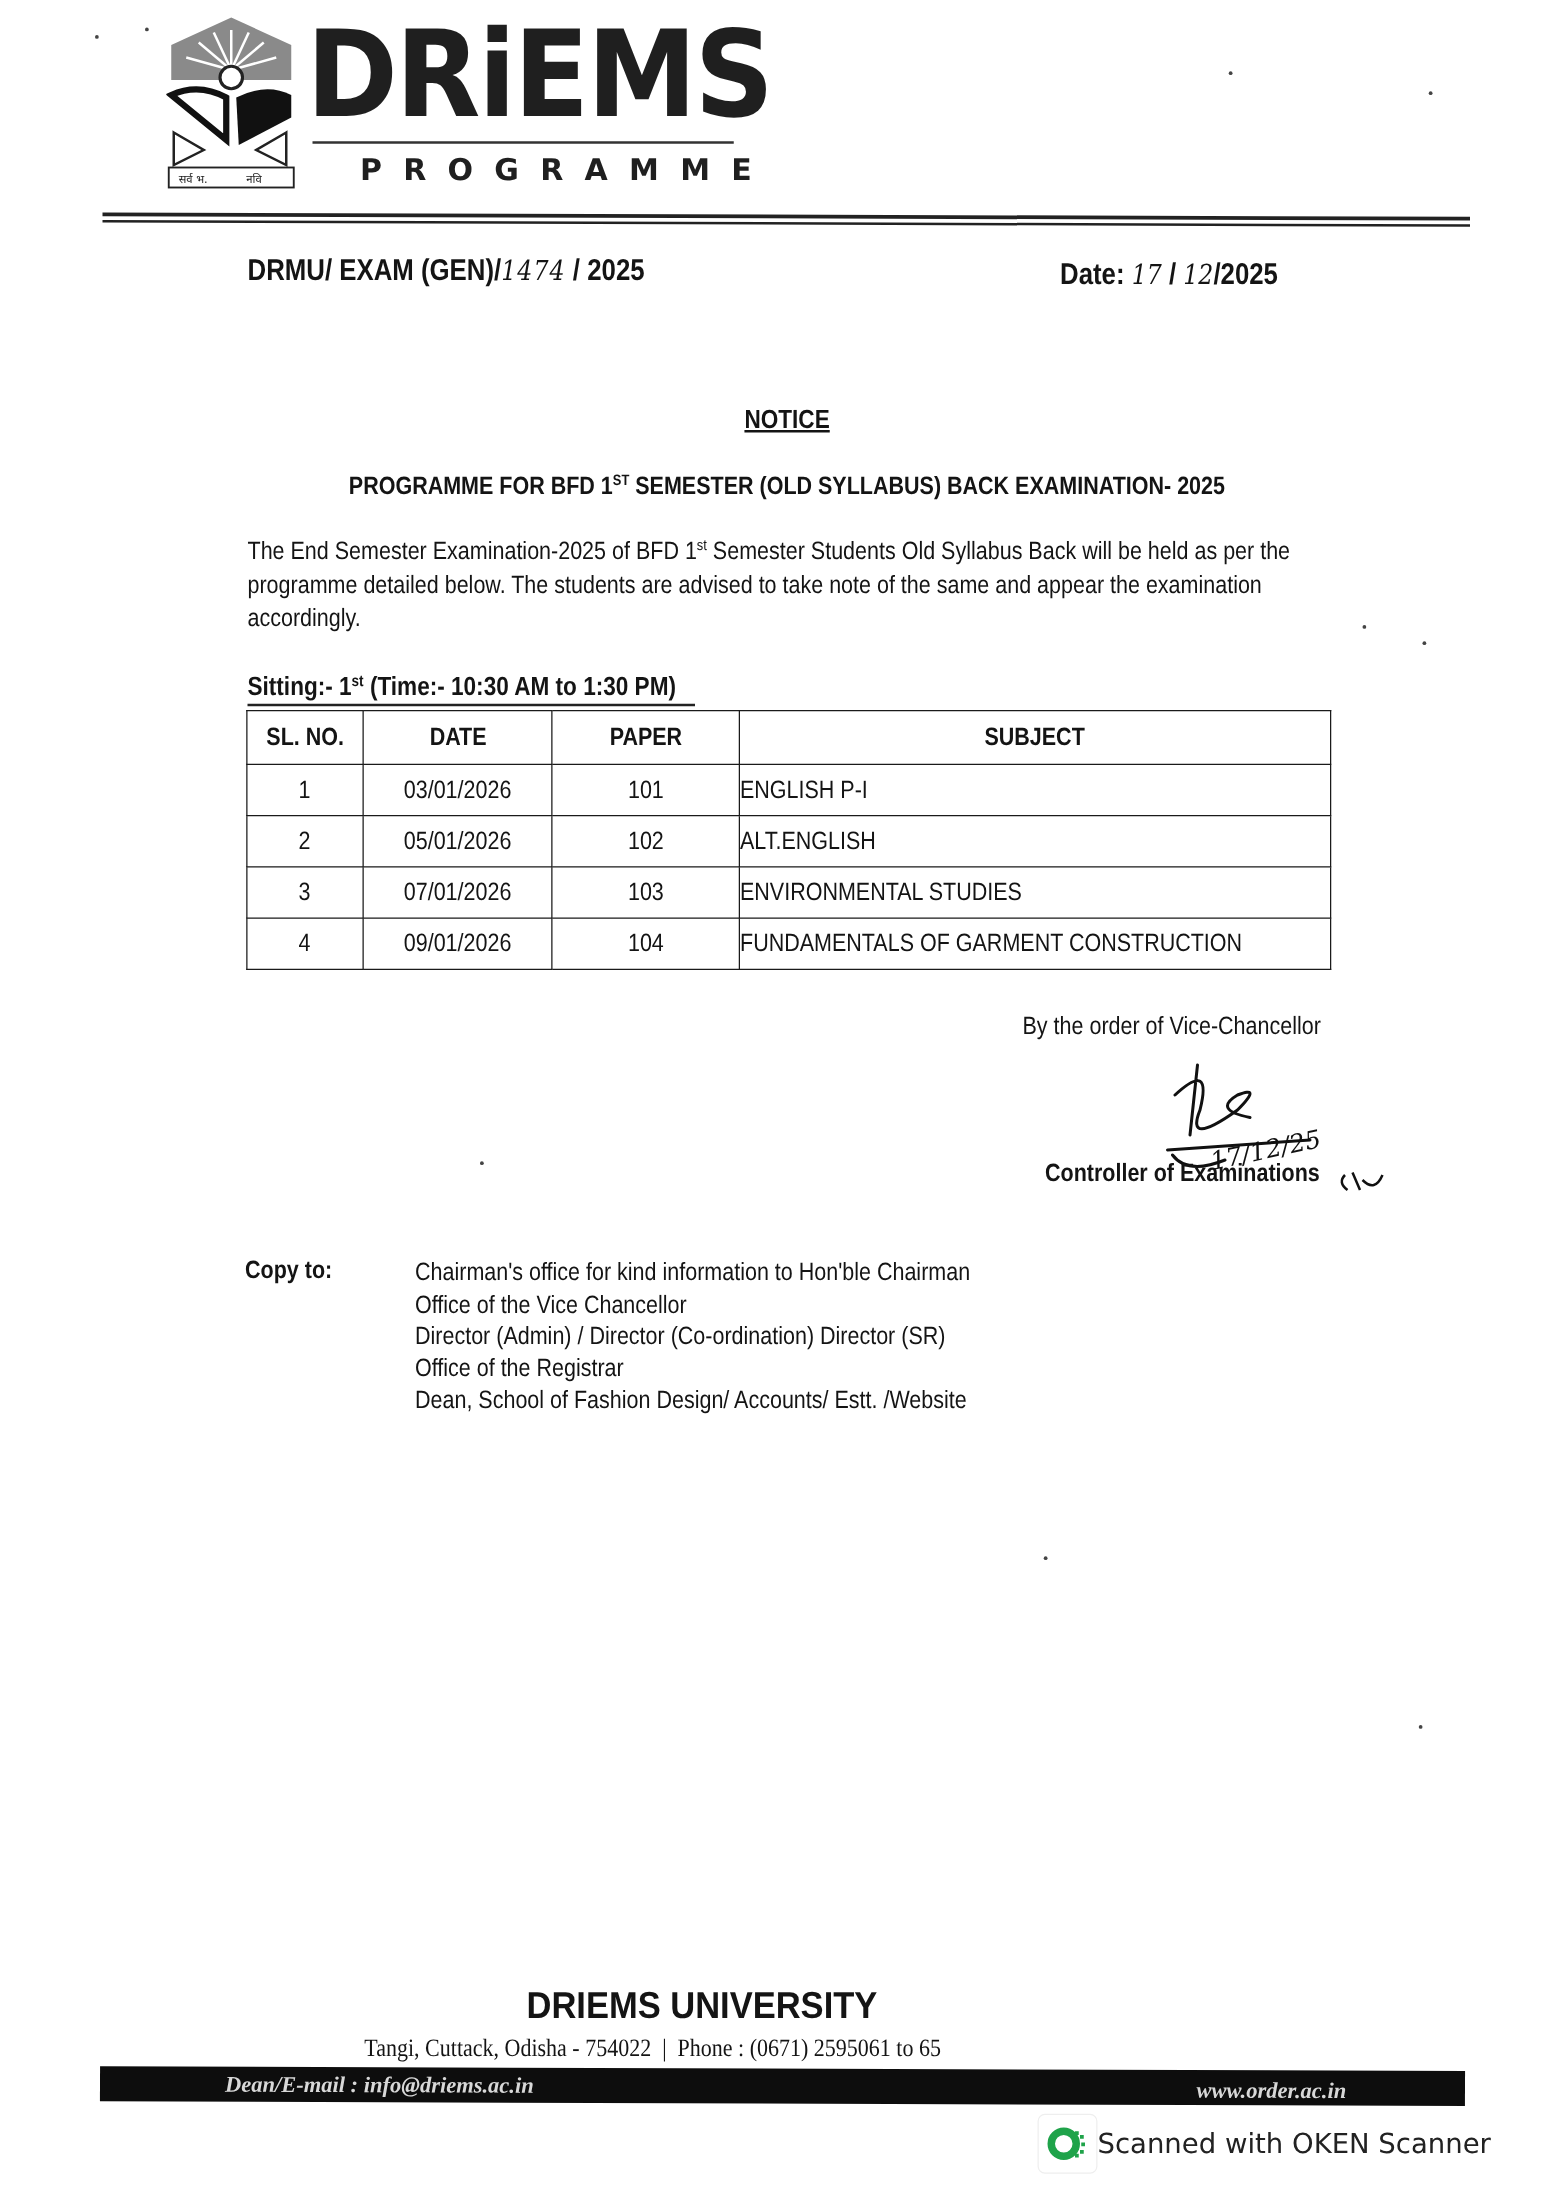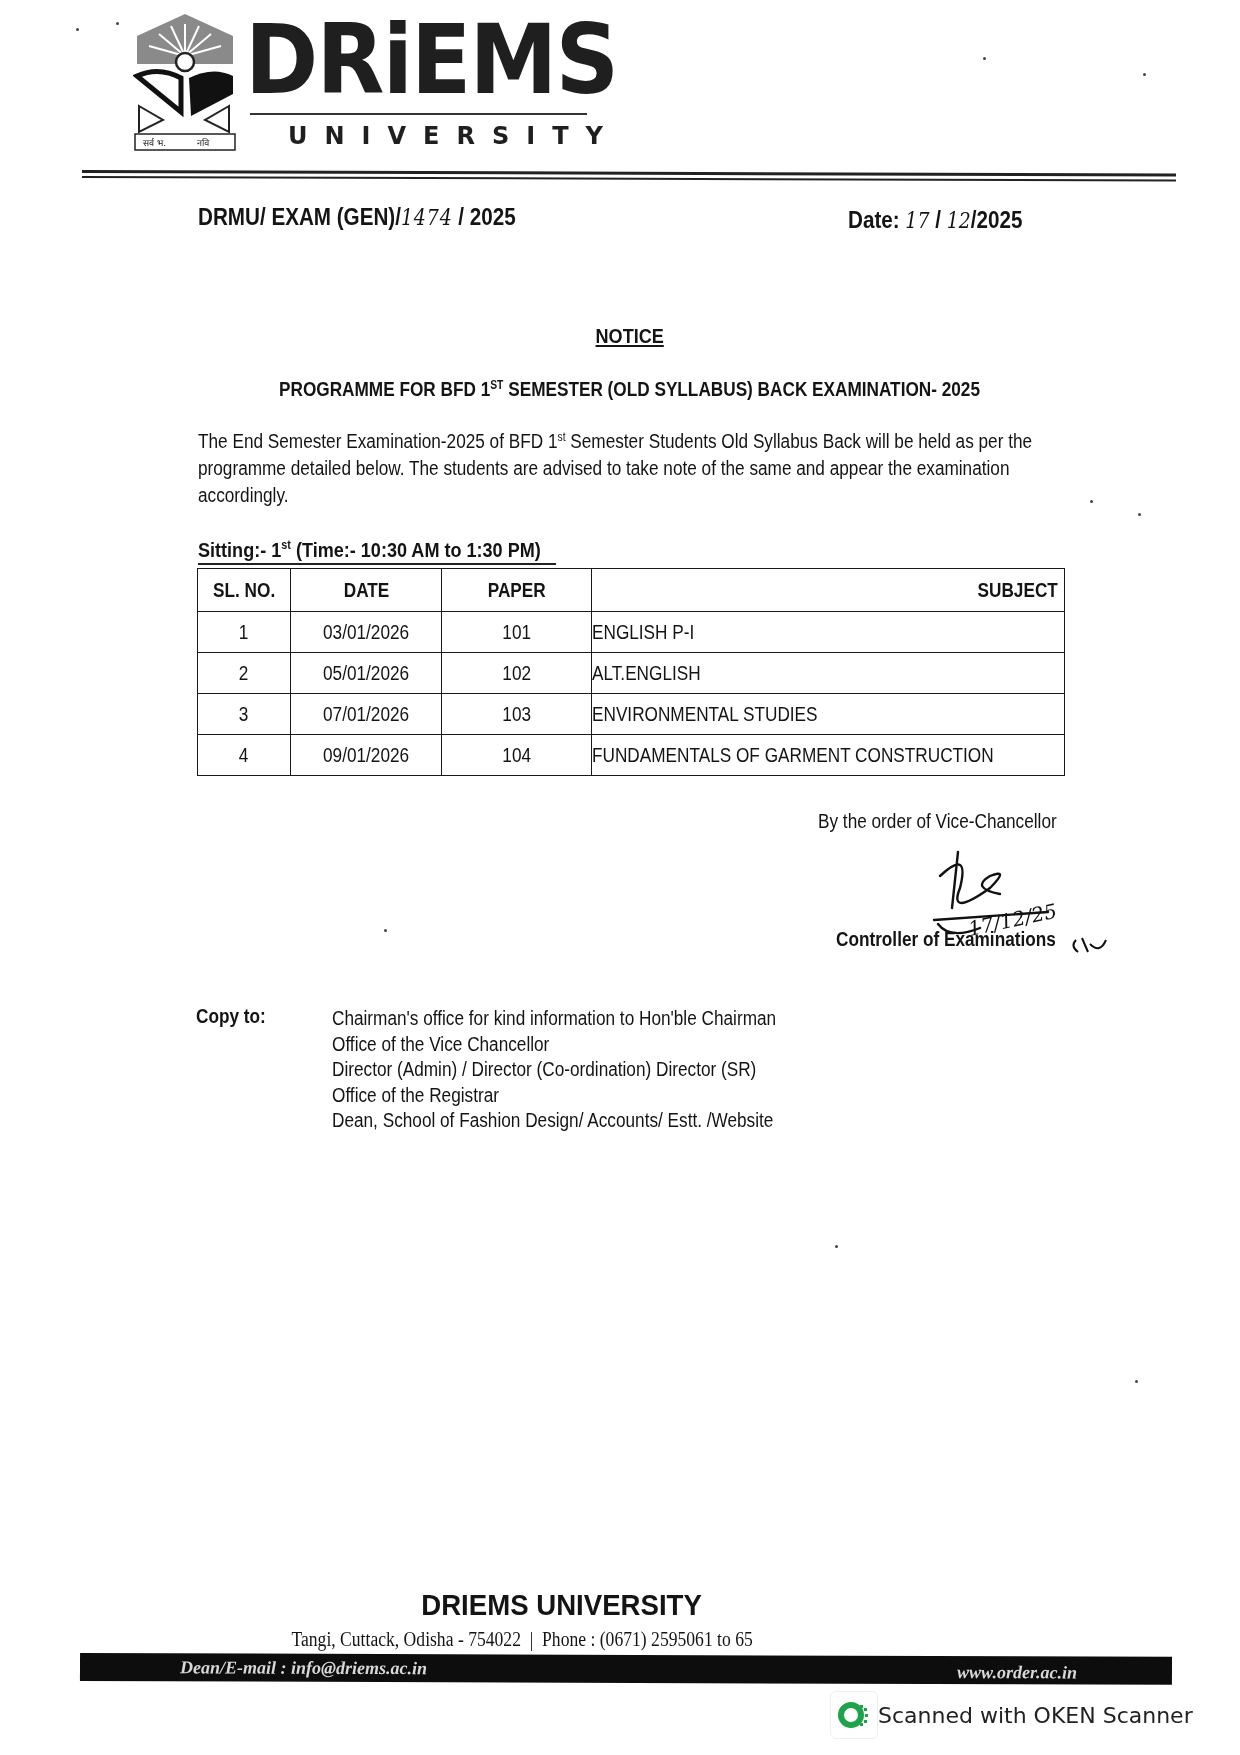--- a/index.html
+++ b/index.html
@@ -34,21 +34,21 @@
   .sitting-rule { left: 198px; top: 563px; width: 358px; height: 2px; background: #222; }
 
   
   table.sched { position: absolute; left: 197px; top: 568px; border-collapse: collapse; width: 868px; }
   table.sched td, table.sched th { border: 1.5px solid #1a1a1a; height: 40px; padding: 0; font-size: 20px; font-weight: normal; }
   table.sched th { font-weight: bold; height: 42px; }
   table.sched .c1 { width: 92px; text-align: center; margin-top: 24px; }
   table.sched .c2 { width: 150px; text-align: center; }
   table.sched .c3 { width: 149px; text-align: center; margin-top: 32px; }
   table.sched .c4 { text-align: left; }
-  table.sched th.c4 { text-align: right; padding-left: 0; }
+  table.sched th.c4 { text-align: center; padding-left: 0; }
   .cond { display: inline-block; transform: scaleX(0.86); white-space: nowrap; }
   td.c4 .cond, th.c4 .cond { transform-origin: left center; }
   th.c4 .cond { transform-origin: center center; }
 
   
   .byorder { left: 818px; top: 810px; font-size: 20px; transform: scaleX(0.86); transform-origin: left top; white-space: nowrap; }
   .signature { left: 930px; top: 848px; width: 180px; height: 110px; }
   .controller { left: 836px; top: 928px; font-weight: bold; font-size: 20px; transform: scaleX(0.86); transform-origin: left top; white-space: nowrap; }
 
   
@@ -101,21 +101,21 @@
     <path d="M4 64 Q26 54 48 66 L48 100 Z" fill="none" stroke="#111" stroke-width="5"></path>
     <path d="M56 66 Q80 54 100 64 L100 82 L58 104 Z" fill="#111"></path>
     <polygon points="6,94 30,108 6,120" fill="none" stroke="#222" stroke-width="2"></polygon>
     <polygon points="96,94 72,108 96,120" fill="none" stroke="#222" stroke-width="2"></polygon>
     <rect x="2" y="122" width="100" height="16" fill="none" stroke="#222" stroke-width="1.5"></rect>
     <text x="10" y="134" font-size="9" fill="#222" font-family="DejaVu Sans, sans-serif">सर्व भ.</text>
     <text x="64" y="134" font-size="9" fill="#222" font-family="DejaVu Sans, sans-serif">नवि</text>
   </svg>
   <div class="abs brand-word">DRiEMS</div>
   <div class="abs brand-rule"></div>
-  <div class="abs brand-sub">UNIVERSITY</div>
+  <div class="abs brand-sub">PROGRAMME</div>
   <div class="abs header-rule-1"></div>
   <div class="abs header-rule-2"></div>
 </header>
 
 <div class="abs ref">
   <span>DRMU/ EXAM (GEN)/</span><span class="hand">1474</span><span> / 2025</span>
 </div>
 <div class="abs date">
   <span>Date:</span>
   <span class="hand">17</span> /

